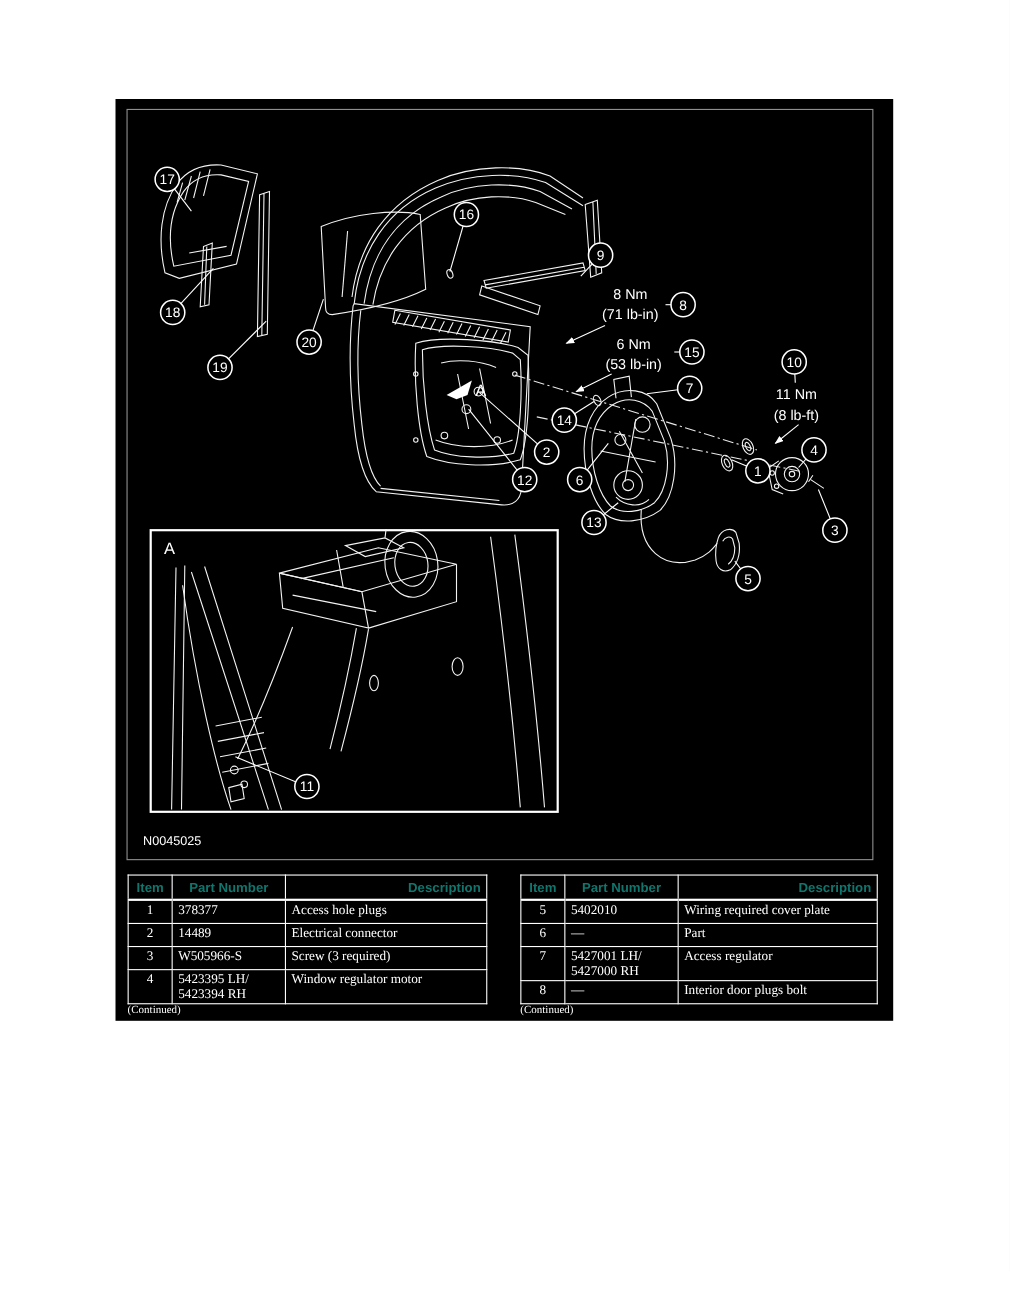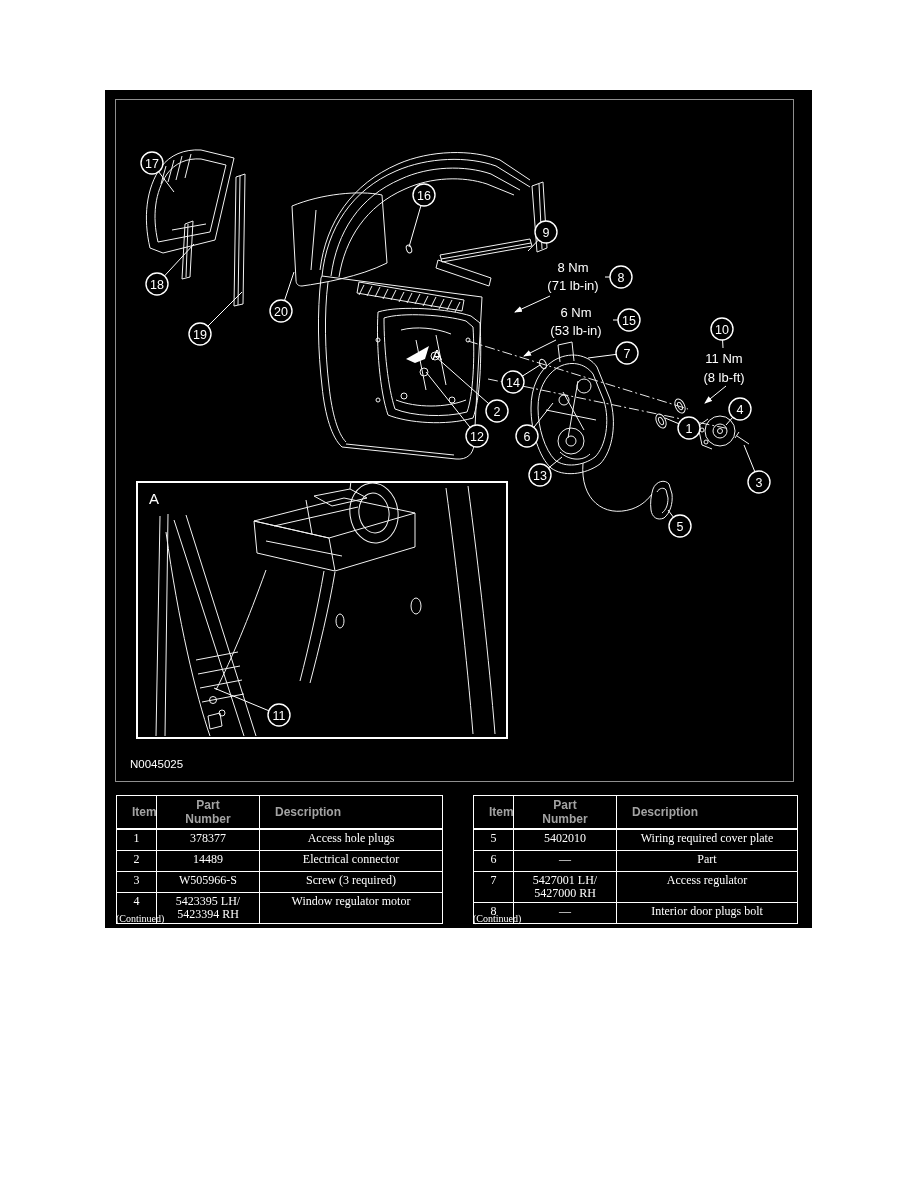--- a/index.html
+++ b/index.html
@@ -12,26 +12,26 @@
   svg text{font-family:"Liberation Sans",sans-serif;fill:#ffffff;}
   .art{stroke:#f2f2f2;stroke-width:1;fill:none;}
   .artfill{fill:#ffffff;stroke:none;}
   .dashdot{stroke:#e8e8e8;stroke-width:1;fill:none;stroke-dasharray:10 3 2 3;}
   .inset-border{stroke:#ffffff;stroke-width:2;fill:none;}
   
   .tbl{position:absolute;top:705px;border-collapse:collapse;table-layout:fixed;
        color:#ffffff;background:#000000;}
   .tbl-left{left:11px;width:327px;}
   .tbl-right{left:368px;width:325px;}
-  .tbl th{font:bold 12px "Liberation Sans",sans-serif;color:#a3a3a3;
+  .tbl th{font:bold 12px "Liberation Sans",sans-serif;color:#0f766e;
           border:1px solid #ffffff;border-bottom:2px solid #ffffff;
-          padding:2px 15px;height:17px;}
-  .tbl th.c{text-align:center;} .tbl th.l{text-align:left;}
+          padding:2px 5px;height:17px;}
+  .tbl th.c{text-align:center;} .tbl th.l{text-align:right;}
   .tbl td{font:12px "Liberation Serif",serif;color:#fff;border:1px solid #ffffff;
-          padding:2px 5px;vertical-align:top;white-space:pre-line;line-height:13px;text-align:center;}
+          padding:2px 5px;vertical-align:top;white-space:pre-line;line-height:13px;}
   .tbl td.item{text-align:center;}
   .tbl tr.single{height:21px;} .tbl tr.dbl{height:30px;}
   .continued{position:absolute;top:823px;font:10px "Liberation Serif",serif;color:#ffffff;}
   .cont-left{left:11px;} .cont-right{left:368px;}
 </style>
 </head>
 <body>
 
 <div class="page">
   <div class="panel">

